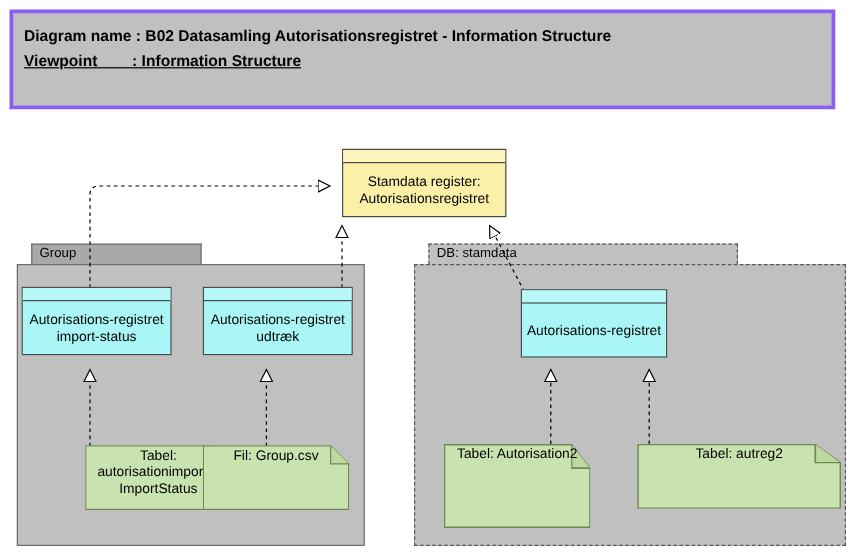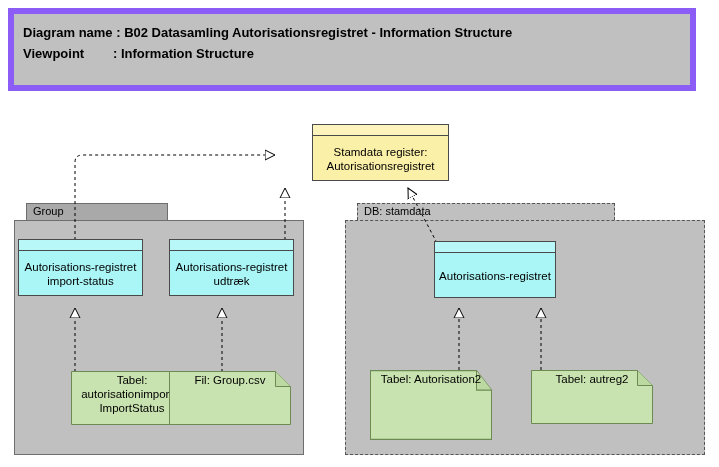--- a/index.html
+++ b/index.html
@@ -21,34 +21,34 @@
   }
 
   
   .title-box {
     position: absolute;
     left: 8px;
     top: 8px;
     width: 688px;
     height: 83px;
     background: #c0c0c0;
-    border: 6px solid #8b5cf6;
+    border: 3px solid #8b5cf6;
     box-sizing: border-box;
   }
   .title-line {
     position: absolute;
     left: 9px;
     white-space: pre;
     font-size: 13px;
     font-weight: bold;
     color: #000000;
     letter-spacing: 0px;
   }
   .title-line.l1 { top: 11px; }
-  .title-line.l2 { top: 32px; }
+  .title-line.l2 { top: 32px; text-decoration: underline; }
 
   
   .group {
     position: absolute;
     box-sizing: border-box;
   }
   .group .tab {
     position: absolute;
     left: 12px;
     top: 0;
@@ -187,21 +187,21 @@
 
     <path d="M 75,372 L 75,308" fill="none" stroke="#000000" stroke-width="1" stroke-dasharray="3,3" marker-end="url(#hollowTri)"></path>
 
     <path d="M 222,372 L 222,308" fill="none" stroke="#000000" stroke-width="1" stroke-dasharray="3,3" marker-end="url(#hollowTri)"></path>
 
     <path d="M 459,370 L 459,308" fill="none" stroke="#000000" stroke-width="1" stroke-dasharray="3,3" marker-end="url(#hollowTri)"></path>
 
     <path d="M 541,370 L 541,308" fill="none" stroke="#000000" stroke-width="1" stroke-dasharray="3,3" marker-end="url(#hollowTri)"></path>
   </svg>
 
-  <div class="node yellow" style="left:285px; top:124px; width:137px; height:57px;margin-left:27px;">
+  <div class="node yellow" style="left:285px; top:124px; width:137px; height:57px;">
     <div class="band"></div>
     <div class="label">Stamdata register: Autorisationsregistret</div>
   </div>
 
   <div class="node cyan" style="left:18px; top:239px; width:125px; height:57px;">
     <div class="band"></div>
     <div class="label">Autorisations-registret import-status</div>
   </div>
 
   <div class="node cyan" style="left:169px; top:239px; width:125px; height:57px;">
@@ -231,21 +231,21 @@
   </div>
 
   <div class="artifact" style="left:370px; top:370px; width:122px; height:70px;">
     <svg class="shape" viewBox="0 0 122 54" preserveAspectRatio="none" xmlns="http://www.w3.org/2000/svg">
       <path d="M0.5,0.5 L106.5,0.5 L121.5,15.5 L121.5,53.5 L0.5,53.5 z" fill="#c9e3b0" stroke="#6e8a53" stroke-width="1"></path>
       <path d="M106.5,0.5 L106.5,15.5 L121.5,15.5" fill="#bcd9a1" stroke="#6e8a53" stroke-width="1"></path>
     </svg>
     <div class="label">Tabel: Autorisation2</div>
   </div>
 
-  <div class="artifact" style="left:531px; top:370px; width:122px; height:54px;">
+  <div class="artifact" style="left:531px; top:370px; width:122px; height:54px;padding-left:48px;">
     <svg class="shape" viewBox="0 0 122 54" preserveAspectRatio="none" xmlns="http://www.w3.org/2000/svg">
       <path d="M0.5,0.5 L106.5,0.5 L121.5,15.5 L121.5,53.5 L0.5,53.5 z" fill="#c9e3b0" stroke="#6e8a53" stroke-width="1"></path>
       <path d="M106.5,0.5 L106.5,15.5 L121.5,15.5" fill="#bcd9a1" stroke="#6e8a53" stroke-width="1"></path>
     </svg>
     <div class="label">Tabel: autreg2</div>
   </div>
 
 </div>
 
 </body></html>

